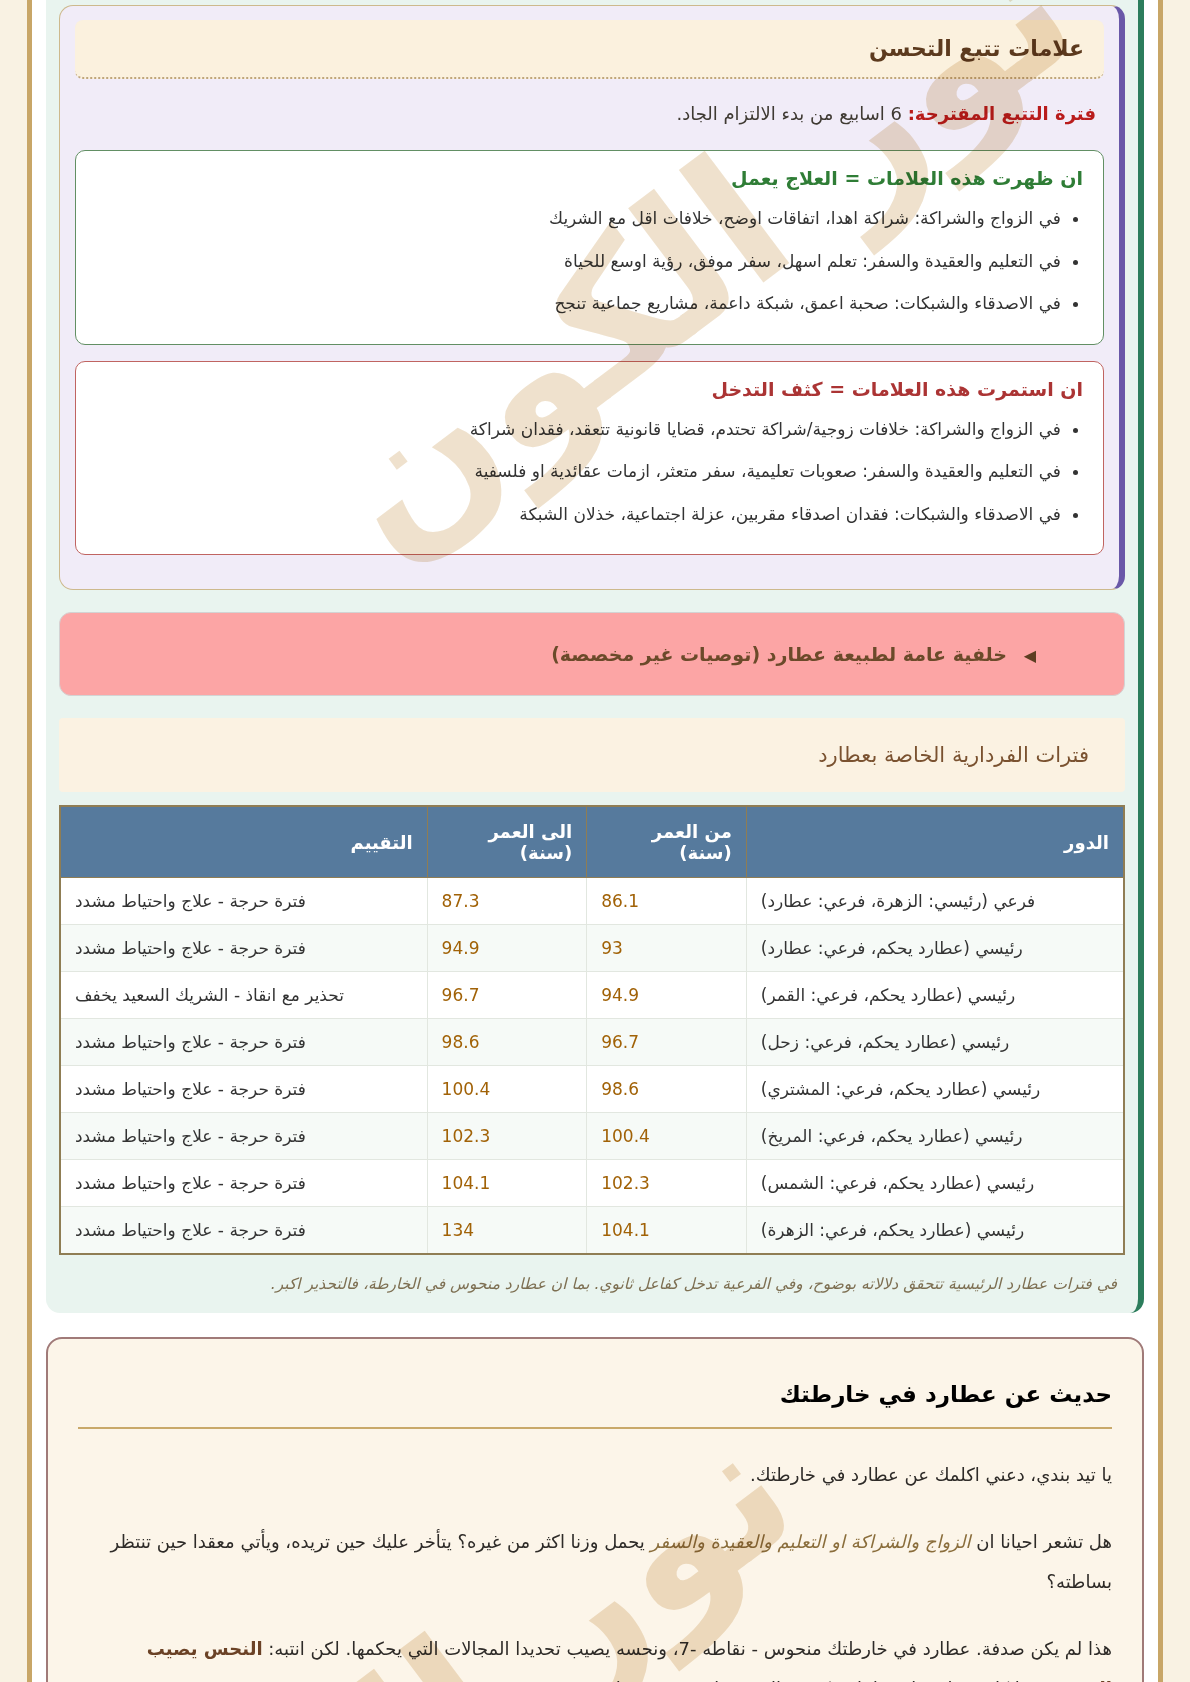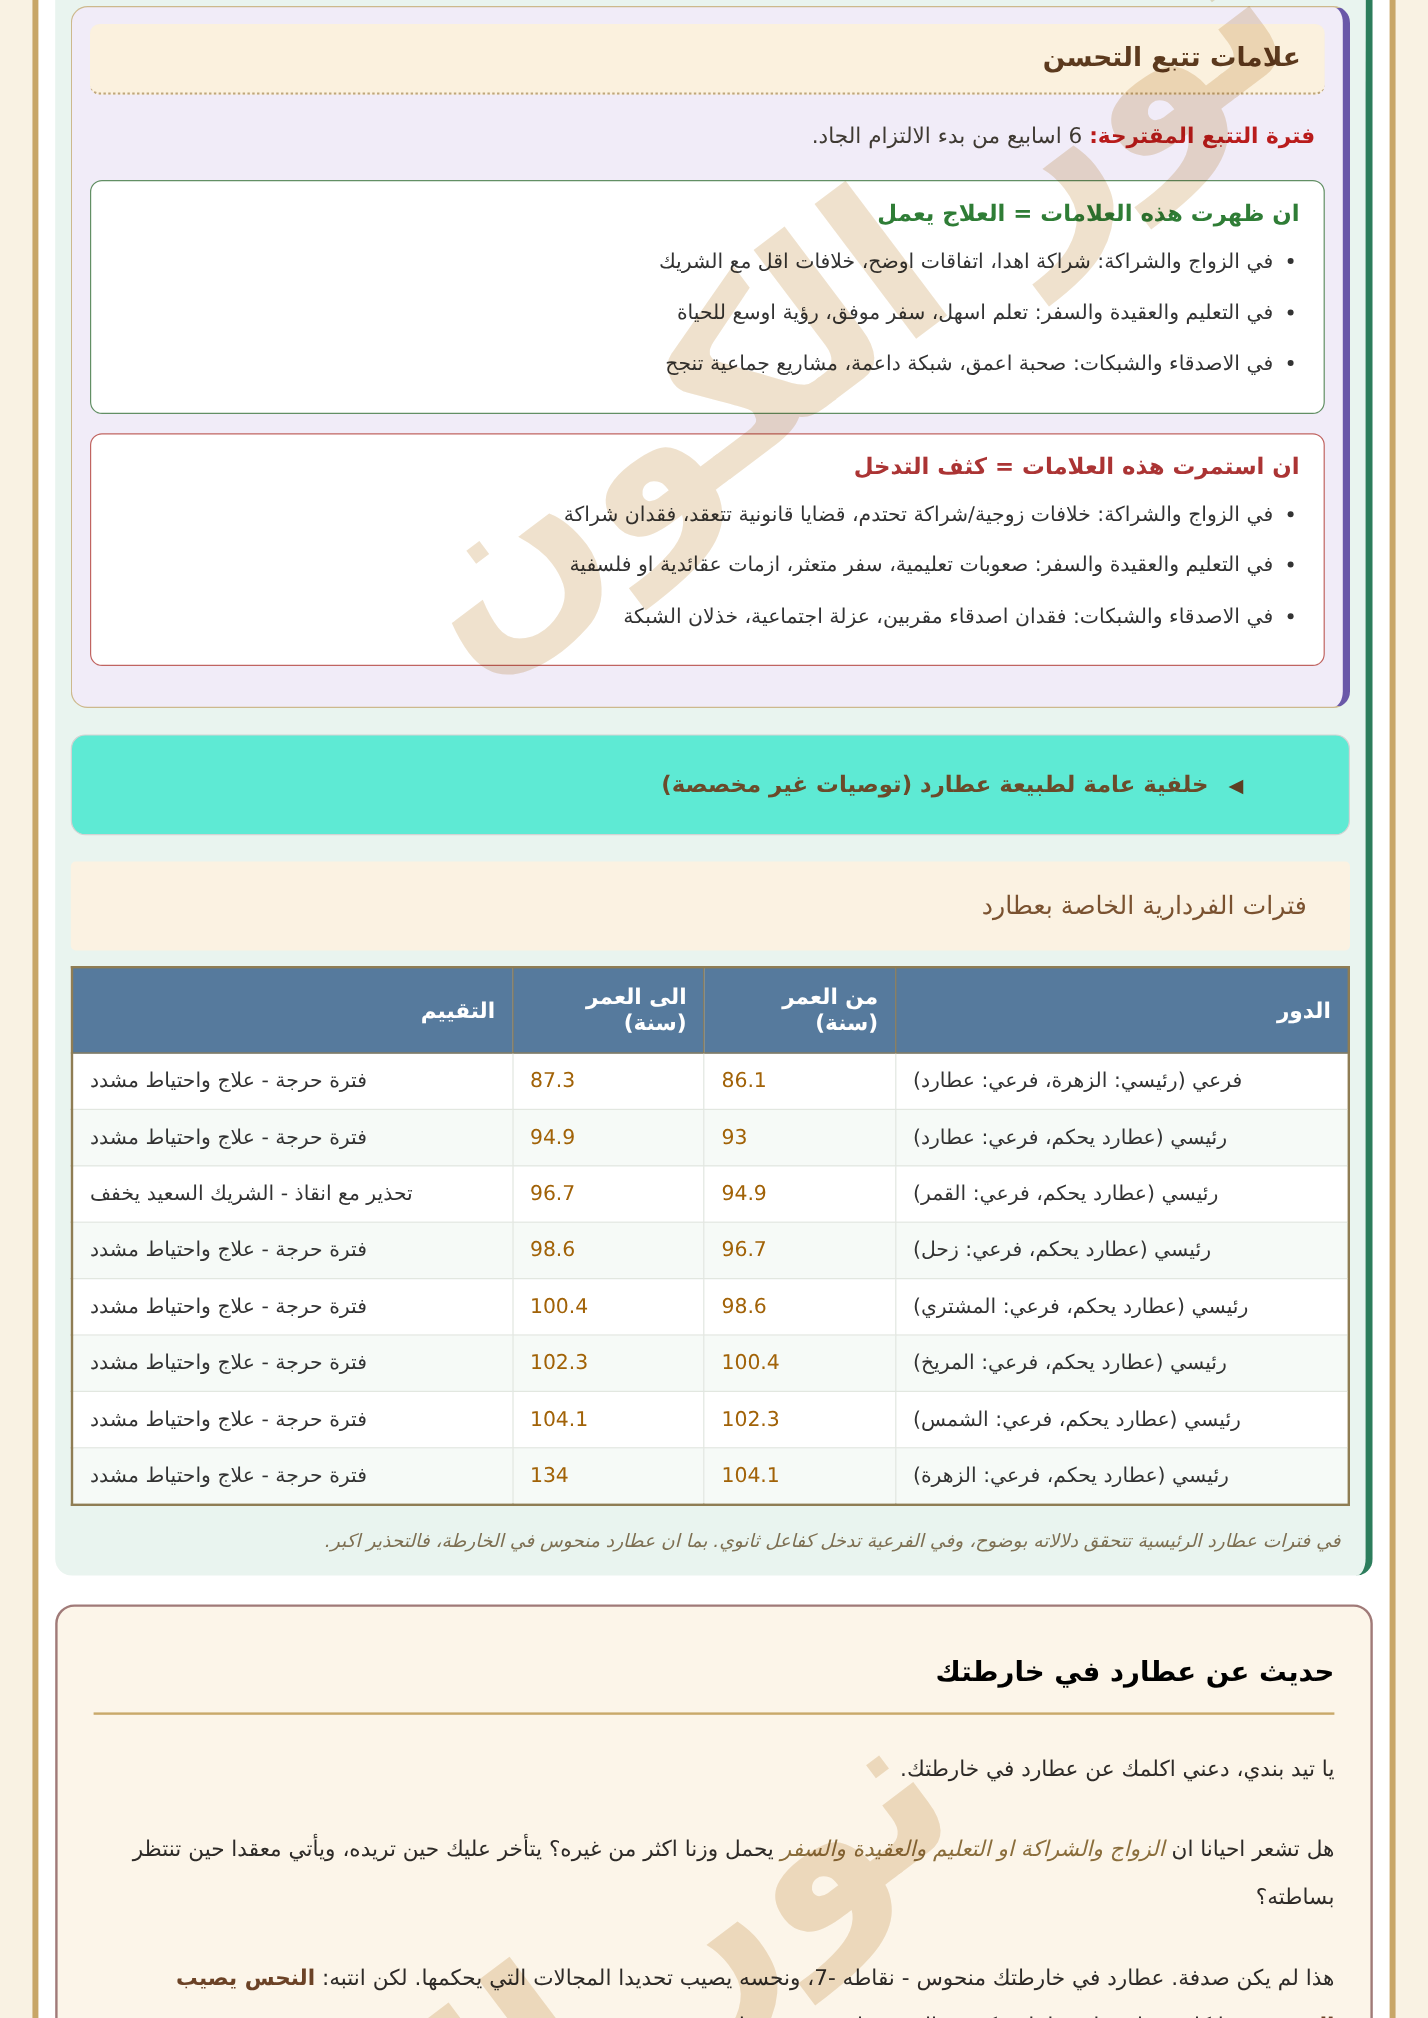--- a/index.html
+++ b/index.html
@@ -61,21 +61,21 @@
     margin:16px 0;
   }
   .signal-box.bad { border-color:#c06461; }
   .signal-title { font-weight:bold; font-size:19px; color:#2f7d36; }
   .signal-box.bad .signal-title { color:#ab3434; }
   .signal-box ul { margin:12px 22px 6px 0; padding:0; list-style:disc; }
   .signal-box li { margin:17px 0; font-size:17px; color:#333333; line-height:1.5; }
 
   
   .details-box {
-    background:#5eead4;
+    background:#fca5a5;
     border:1px solid #d3d3d3;
     border-radius:12px;
     padding:30px 88px 30px 22px;
     margin:22px 0;
   }
   .details-box summary { list-style:none; cursor:pointer; color:#6b4a2a; font-weight:bold; font-size:19px; }
   .details-box summary::-webkit-details-marker { display:none; }
   .details-box .marker { font-size:16px; margin-left:10px; color:#5d3e22; }
 
   

